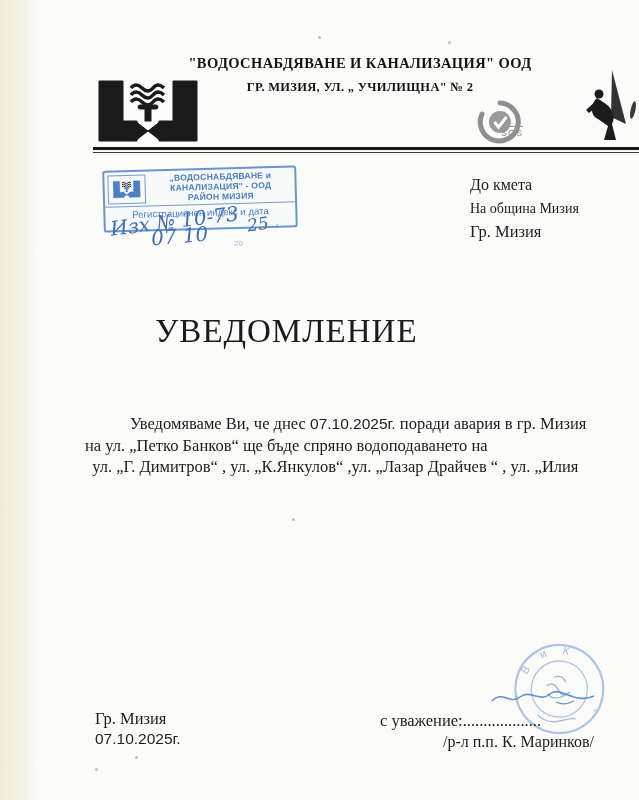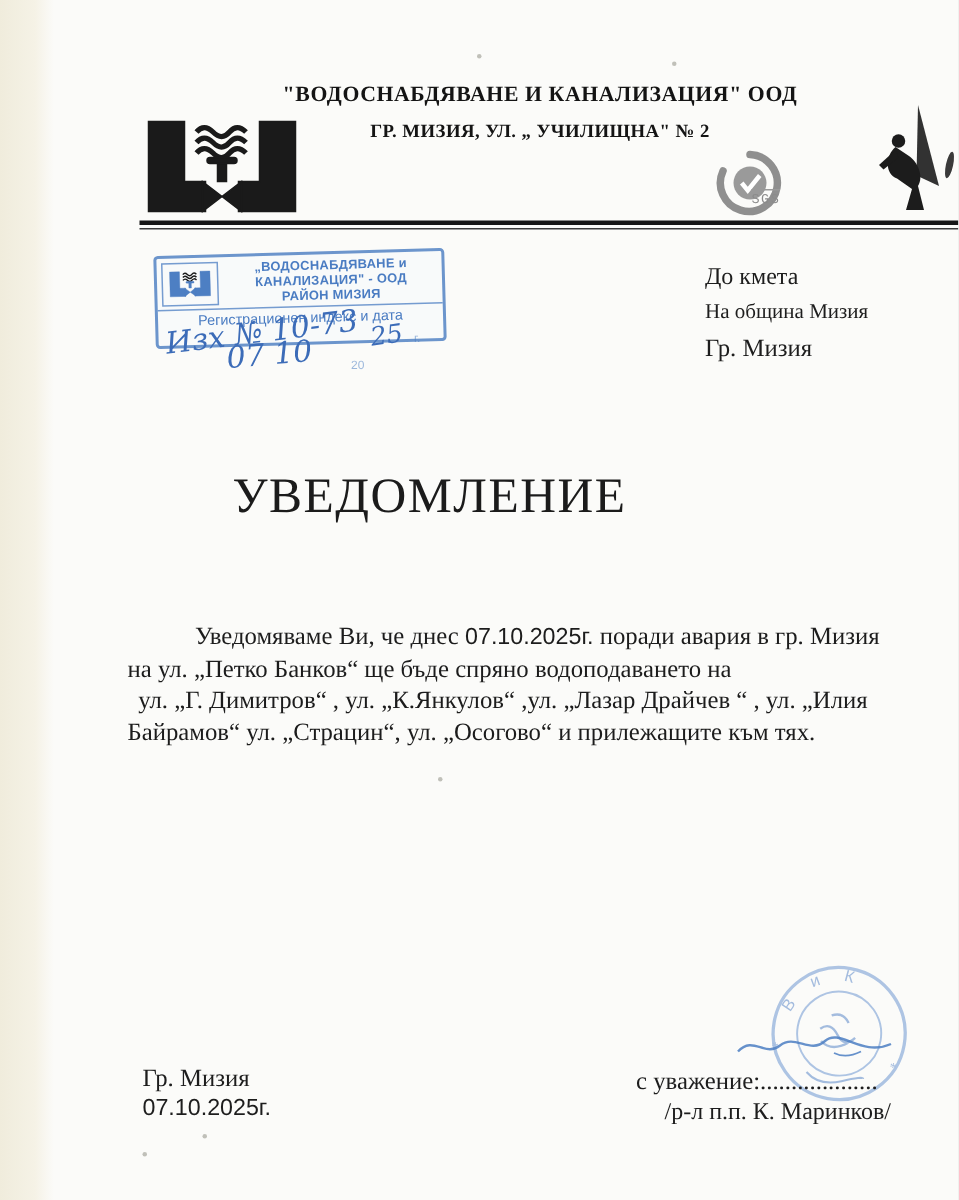--- a/index.html
+++ b/index.html
@@ -17,21 +17,21 @@
     left:150px; top:55px; width:420px; text-align:center;
     font-weight:bold; font-size:14.5px; letter-spacing:0.4px; color:#141414;
   }
   .company-line2 {
     left:150px; top:80px; width:420px; text-align:center;
     font-weight:bold; font-size:12.5px; letter-spacing:0.3px; color:#141414;
   }
   .logo-main { left:97px; top:79px; }
   .sgs-mark { left:474px; top:100px; }
   .sgs-label {
-    left:501px; top:126px; font-family:Liberation Mono, monospace;
+    left:501px; top:126px; font-family:Liberation Sans, sans-serif;
     font-size:9px; color:#8b8b8b; border-top:1px solid #9a9a9a; padding-top:1px; letter-spacing:1px;
   }
   .figure-emblem { left:582px; top:64px; }
   .rule-a { left:93px; right:0; top:147px; height:0; border-top:3px solid #161616; }
   .rule-b { left:93px; right:0; top:152px; height:0; border-top:1.5px solid #3a3a3a; }
 
   
   .reg-stamp {
     left:103px; top:168px; width:190px;
     transform:rotate(-1.6deg);
@@ -68,21 +68,21 @@
 
   .bline { white-space:pre; font-size:16.5px; color:#1c1c1c; }
   .b1 { left:130px; top:414px; }
   .b2 { left:85px;  top:436px; }
   .b3 { left:88px;  top:457px; }
   .b4 { left:85px;  top:478px; }
   .sans-date { font-family:"Liberation Sans", sans-serif; font-size:15.5px; }
 
   .f-place { left:95px; top:709px; font-size:16.5px; }
   .f-date  { left:95px; top:730px; font-family:"Liberation Sans", sans-serif; font-size:15.5px; }
-  .f-regards { left:424px; top:711px; font-size:16.5px; }
+  .f-regards { left:380px; top:711px; font-size:16.5px; }
   .f-signer  { left:443px; top:733px; font-size:16px; }
 
   .round-stamp { left:502px; top:632px; opacity:0.55; transform:rotate(10deg); }
   .signature-scribble { left:490px; top:686px; opacity:0.85; }
 
   .speck { position:absolute; width:3px; height:3px; border-radius:50%;
     background:#8f8f85; opacity:0.55; }
 </style>
 </head>
 <body>
@@ -161,21 +161,20 @@
 
   <div class="abs addr-1">До кмета</div>
   <div class="abs addr-2">На община Мизия</div>
   <div class="abs addr-3">Гр. Мизия</div>
 
   <div class="abs doc-title">УВЕДОМЛЕНИЕ</div>
 
   <div class="abs bline b1"><span>Уведомяваме Ви, че днес </span><span class="sans-date">07.10.2025г.</span><span> поради авария в гр. Мизия</span></div>
   <div class="abs bline b2">на ул. „Петко Банков“ ще бъде спряно водоподаването на</div>
   <div class="abs bline b3"> ул. „Г. Димитров“ , ул. „К.Янкулов“ ,ул. „Лазар Драйчев “ , ул. „Илия</div>
-  <div class="abs bline b4">Байрамов“ ул. „Страцин“, ул. „Осогово“ и прилежащите към тях.</div>
 
   <div class="abs round-stamp">
     <svg width="114" height="114" viewBox="0 0 114 114">
       <circle cx="57" cy="57" r="44" fill="none" stroke="#6f98d2" stroke-width="2.2"></circle>
       <circle cx="57" cy="57" r="28" fill="none" stroke="#6f98d2" stroke-width="1.3"></circle>
       <defs>
           <path id="rs-arc" d="M22 57 A 35 35 0 0 1 92 57"></path>
         </defs>
       <text font-family="Liberation Sans, sans-serif" font-size="11" fill="#5d89c9" letter-spacing="6">
         <textPath href="#rs-arc" startOffset="8">В  и  К</textPath>

